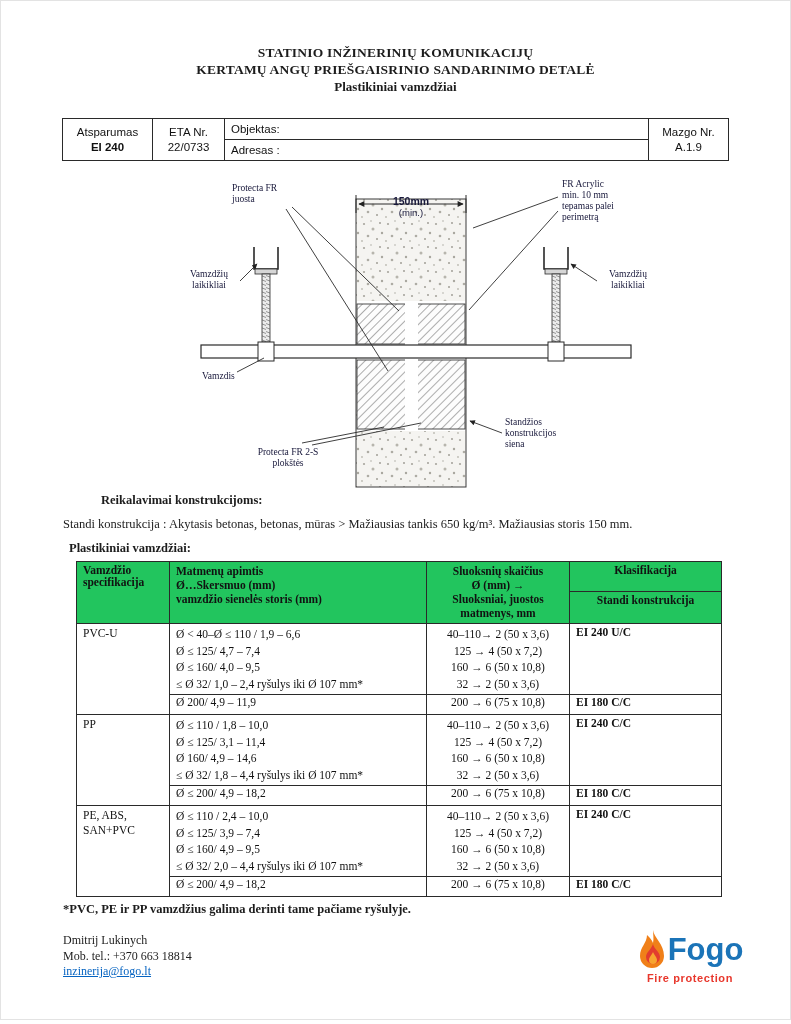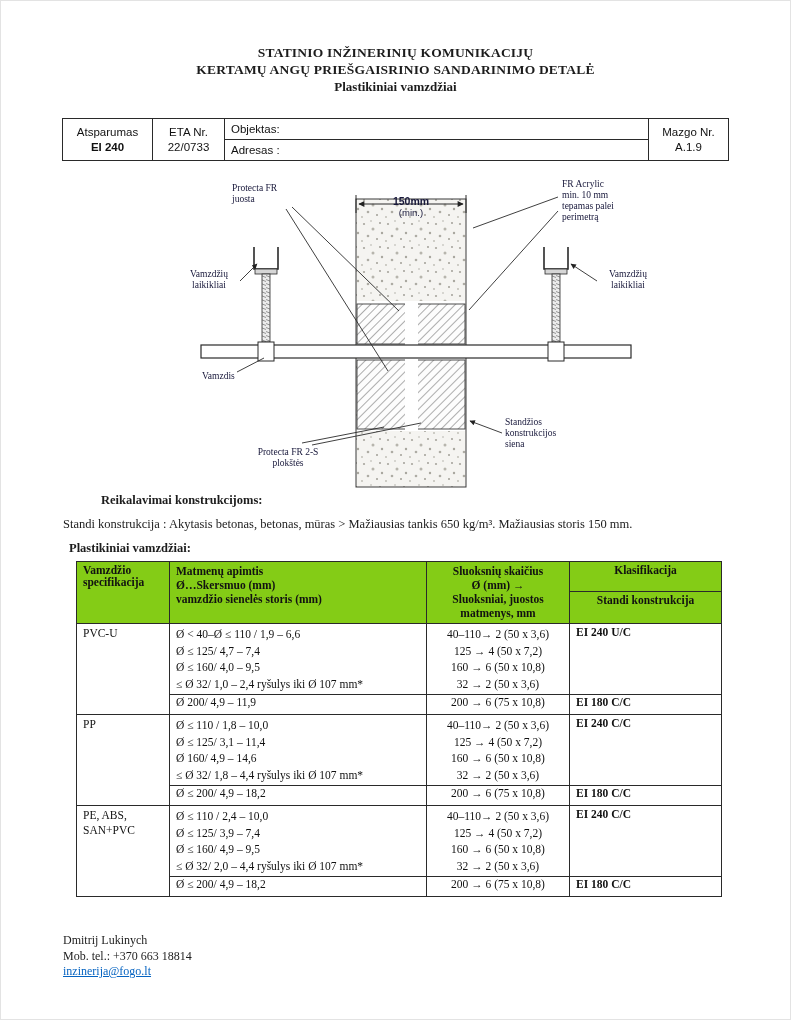--- a/index.html
+++ b/index.html
@@ -32,21 +32,21 @@
   .t-center { text-align:center; }
 
   
   .req-heading { position:absolute; left:100px; top:492px; font-weight:bold; font-size:12.5px; }
   .req-text { position:absolute; left:62px; top:516px; font-size:12.5px; width:690px; }
   .pipes-heading { position:absolute; left:68px; top:540px; font-weight:bold; font-size:12.5px; }
 
   
   .pipes { position:absolute; left:75px; top:560px; border-collapse:collapse; font-size:11.5px; color:#111; table-layout:fixed; }
   .pipes td, .pipes th { border:1px solid #2a2a2a; padding:2px 6px; vertical-align:top; }
-  .pipes th { background:#84cc16; font-weight:bold; }
+  .pipes th { background:#22c55e; font-weight:bold; }
   .hdr-left { text-align:left; }
   .hdr-center { text-align:center; vertical-align:middle; }
   .hdr-line { line-height:14px; }
   .dline { line-height:16.5px; white-space:nowrap; }
   .cell-layers { text-align:center; }
   .cell-class { text-align:left; vertical-align:middle; font-weight:bold; }
   .cell-spec { vertical-align:middle; white-space:pre-line; line-height:15px; }
   .extra td { height:20px; padding-top:1px; padding-bottom:1px; }
 
   
@@ -290,21 +290,33 @@
       <td class="cell-class">EI 240 C/C</td>
     </tr>
     <tr class="extra">
       <td>Ø ≤ 200/ 4,9 – 18,2</td>
       <td class="cell-layers">200 → 6 (75 x 10,8)</td>
       <td class="cell-class">EI 180 C/C</td>
     </tr>
   </tbody>
     </table>
 
+  <div class="footnote">*PVC, PE ir PP vamzdžius galima derinti tame pačiame ryšulyje.</div>
 
   <div class="contact">
     <div>Dmitrij Lukinych</div>
     <div>Mob. tel.: +370 663 18814</div>
     <div><a>inzinerija@fogo.lt</a></div>
   </div>
 
+  <div class="logo">
+    <div class="logo-row">
+      <svg width="30" height="42" viewBox="0 0 30 42">
+        <path d="M16,1 C17,9 27,15 27,27 a12,12 0 0 1 -24,0 C3,18 10,14 10,6 c3,3 5,5 6,8 c1,-4 0,-9 0,-13 z" fill="#f08019"></path>
+        <path d="M16,15 c1,5 7,8 7,13 a7,7 0 0 1 -14,0 c0,-5 5,-7 7,-13 z" fill="#e23c2f"></path>
+        <path d="M16,23 c1,3 4,5 4,8 a4,4 0 0 1 -8,0 c0,-3 3,-5 4,-8 z" fill="#f7a531"></path>
+      </svg>
+      <span class="brand">Fogo</span>
+    </div>
+    <div class="tagline">Fire protection</div>
+  </div>
 
 </div>
 
 </body></html>

